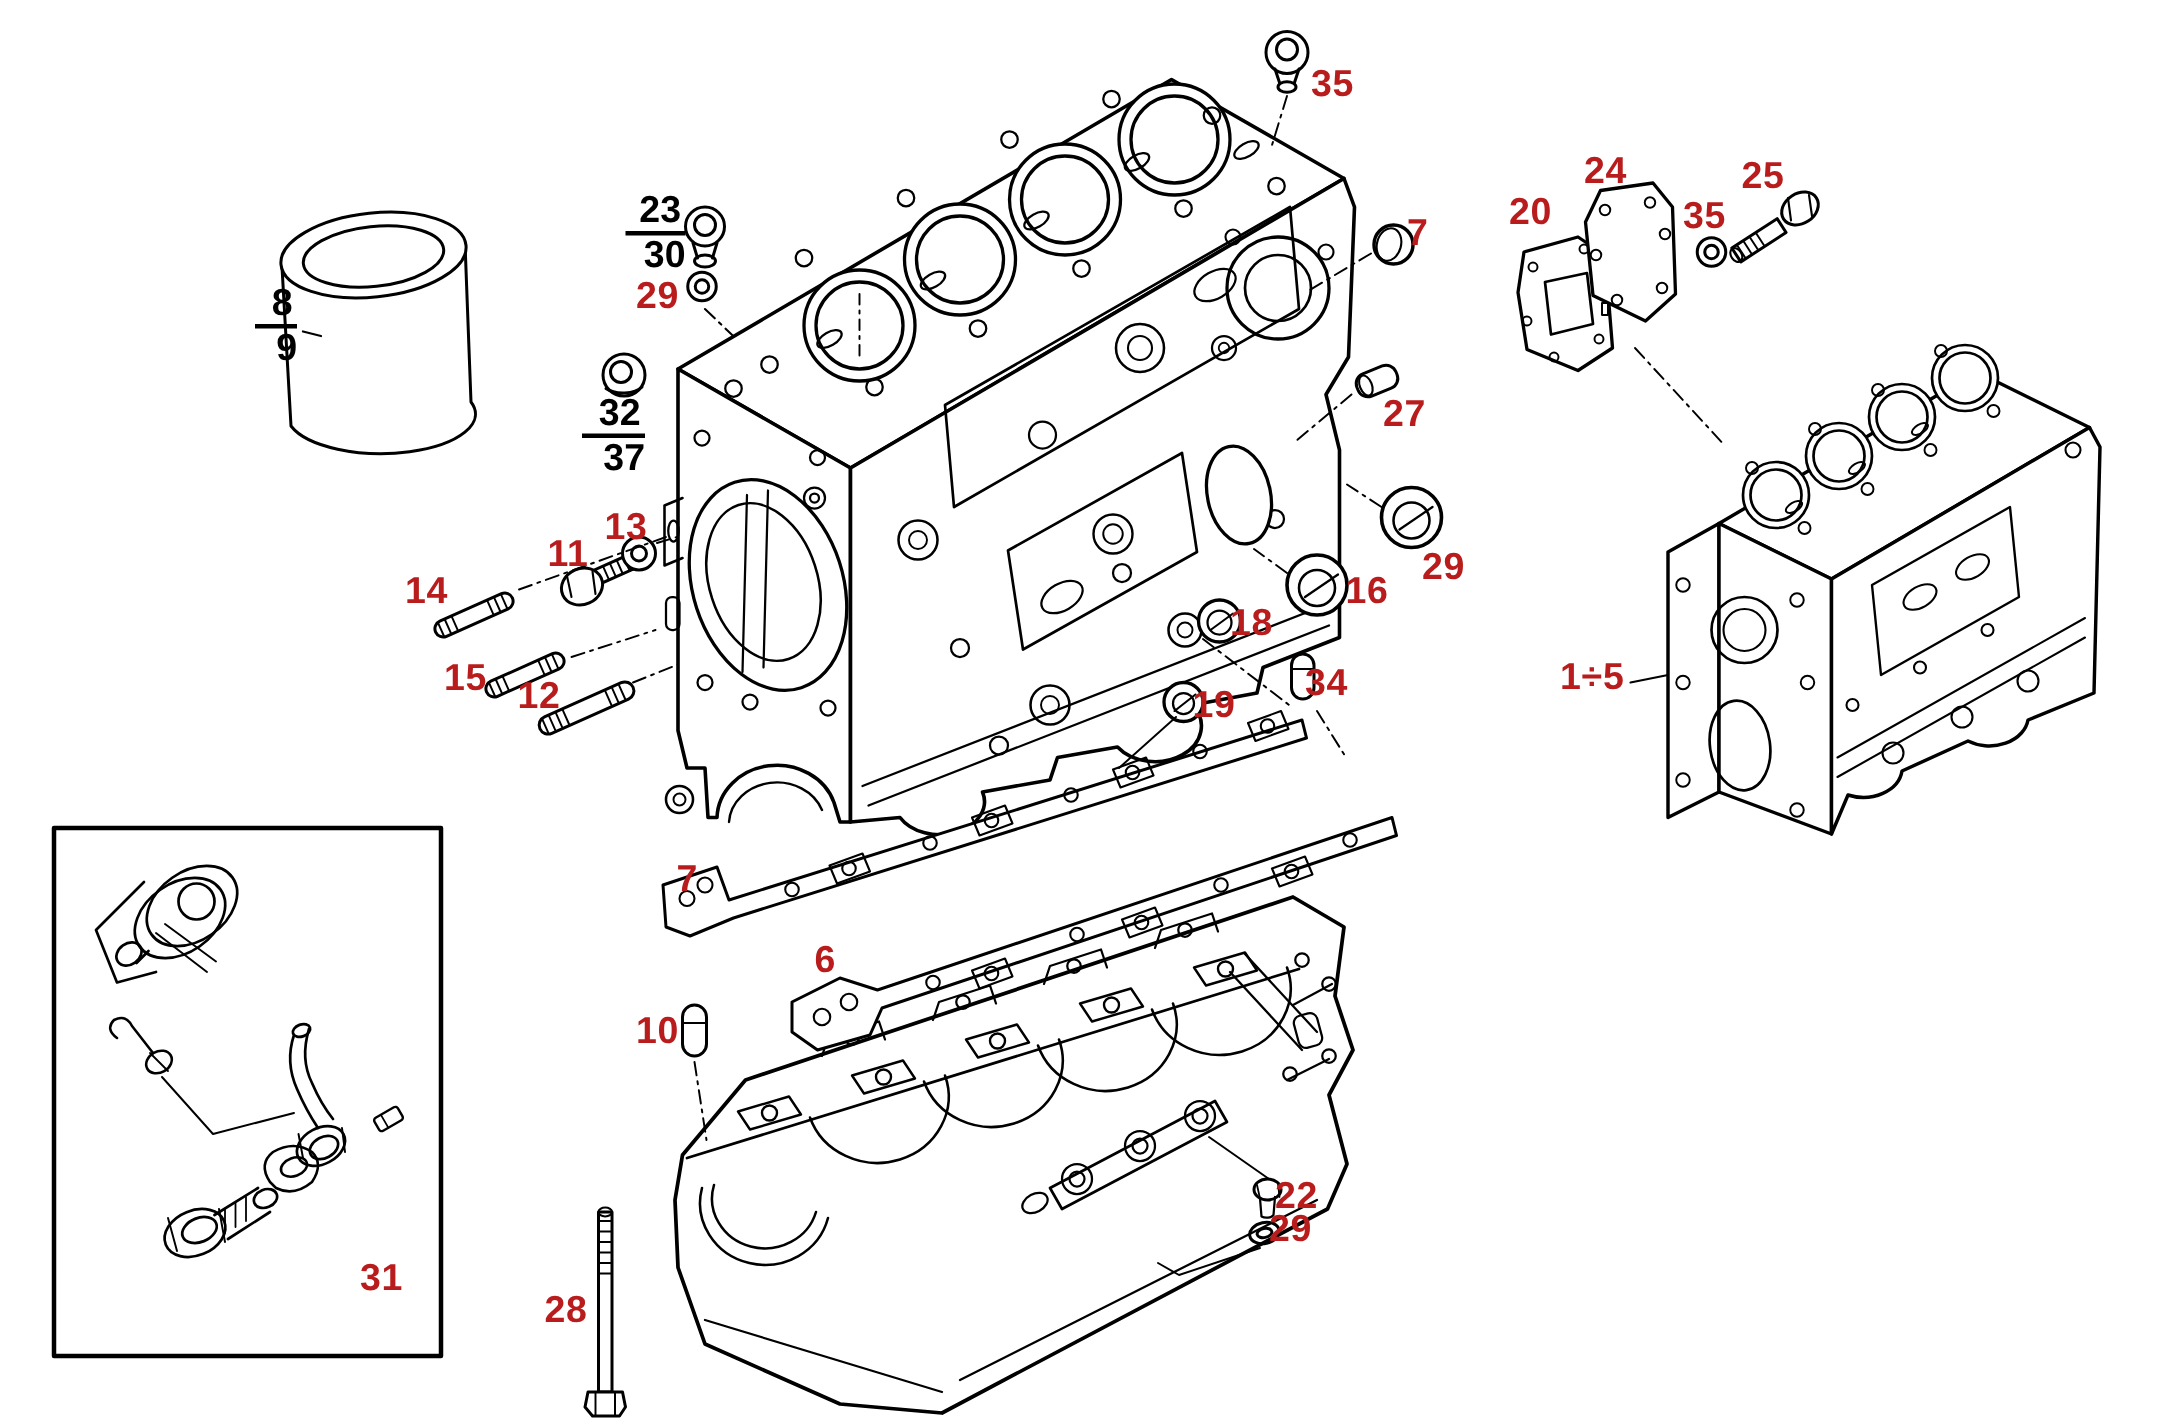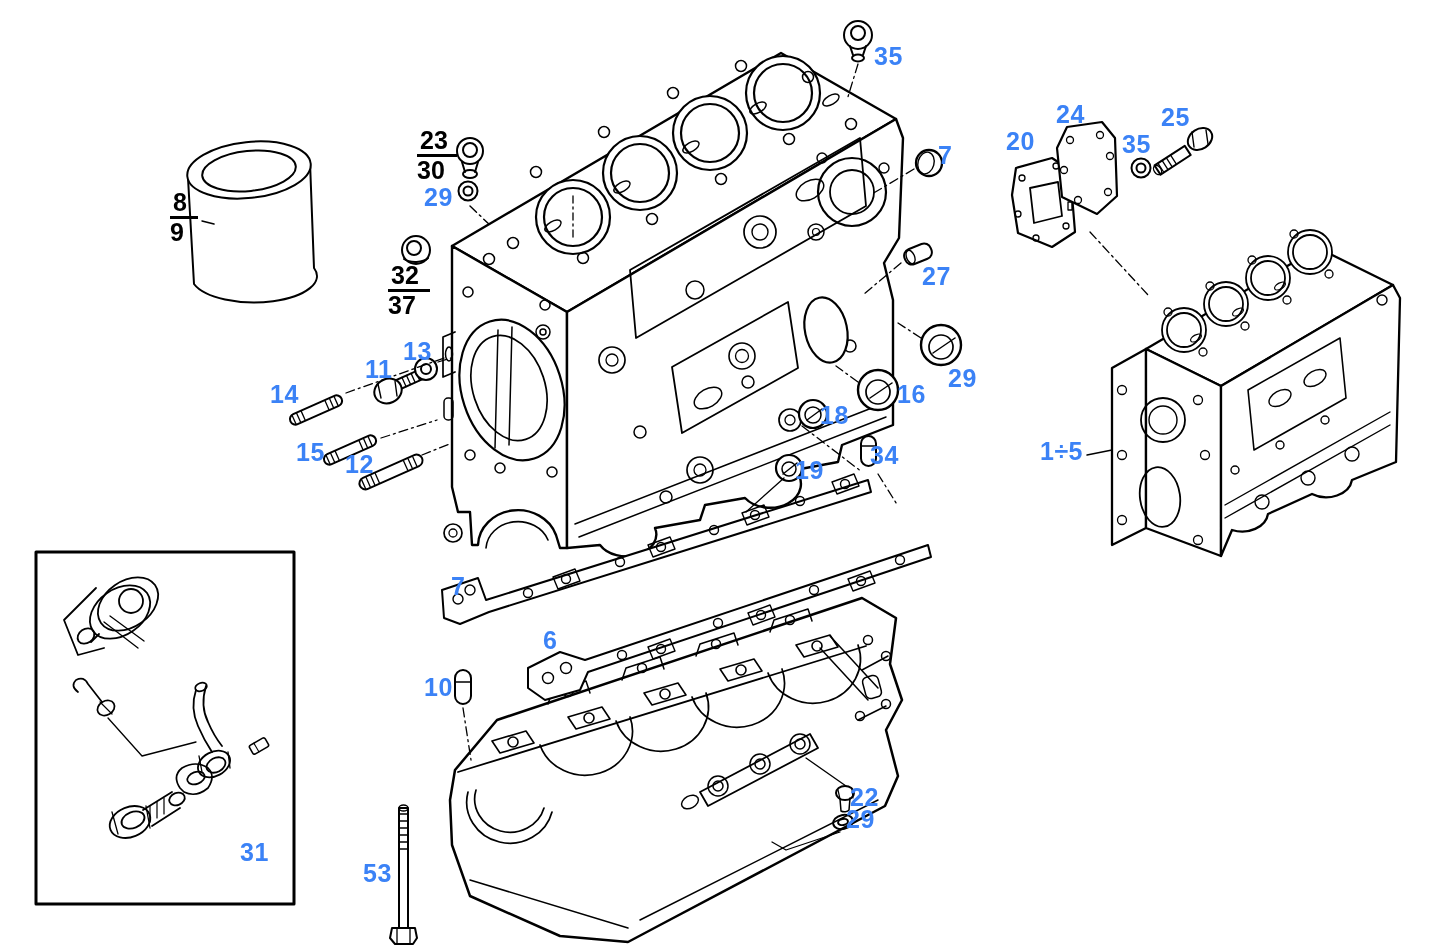--- a/index.html
+++ b/index.html
@@ -1,21 +1,21 @@
 <!DOCTYPE html>
 <html><head>
 <meta charset="utf-8">
 <style>
   html,body{margin:0;padding:0;background:#fff}
   .stage{position:relative;width:1445px;height:949px;background:#fff;overflow:hidden;
          font-family:"Liberation Sans",sans-serif}
   .stage svg{position:absolute;left:0;top:0}
-  .lbl{position:absolute;font:bold 25px/26px "Liberation Sans",sans-serif;color:#3b82f6;
+  .lbl{position:absolute;font:bold 25px/26px "Liberation Sans",sans-serif;color:#b91c1c;
        white-space:nowrap;letter-spacing:.5px}
-  .frac{position:absolute;text-align:left;font:bold 25px/27px "Liberation Sans",sans-serif;color:#000}
+  .frac{position:absolute;text-align:right;font:bold 25px/27px "Liberation Sans",sans-serif;color:#000}
   .frac .t{display:block;border-bottom:3px solid #000;padding:0 3px}
   .frac .b{display:block}
 </style>
 </head>
 <body>
 
 <div class="stage">
 
 <svg width="1445" height="949" viewBox="0 0 1445 949" fill="none" stroke="#000" stroke-width="2" stroke-linecap="round" stroke-linejoin="round">
 
@@ -520,18 +520,18 @@
 <div class="lbl" style="left:870px;top:442px">34</div>
 <div class="lbl" style="left:795px;top:457px">19</div>
 <div class="lbl" style="left:1006px;top:128px">20</div>
 <div class="lbl" style="left:1056px;top:101px">24</div>
 <div class="lbl" style="left:1122px;top:131px">35</div>
 <div class="lbl" style="left:1161px;top:104px">25</div>
 <div class="lbl" style="left:1040px;top:438px">1÷5</div>
 <div class="lbl" style="left:451px;top:573px">7</div>
 <div class="lbl" style="left:543px;top:627px">6</div>
 <div class="lbl" style="left:424px;top:674px">10</div>
-<div class="lbl" style="left:363px;top:860px">53</div>
+<div class="lbl" style="left:363px;top:860px">28</div>
 <div class="lbl" style="left:850px;top:784px">22</div>
 <div class="lbl" style="left:846px;top:806px">29</div>
 <div class="lbl" style="left:240px;top:839px">31</div>
 
 </div>
 
 </body></html>

